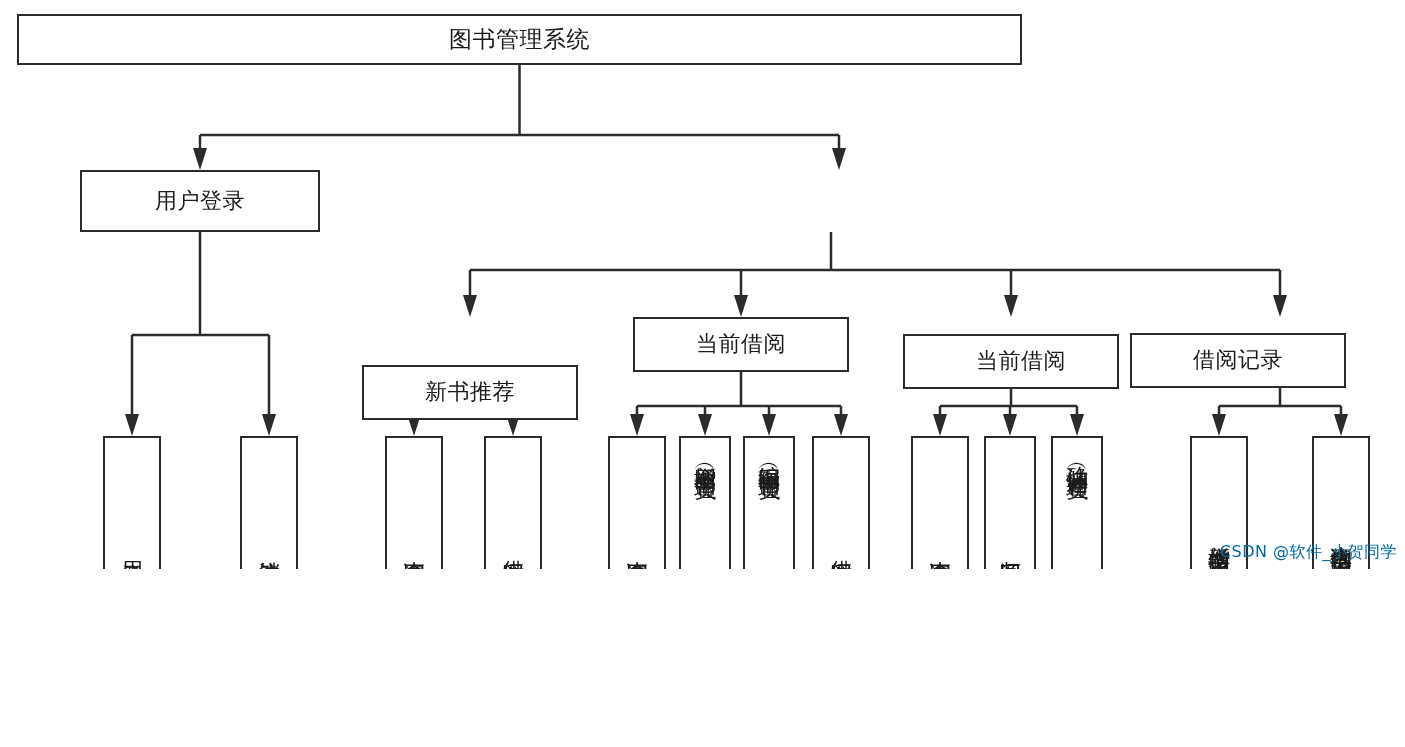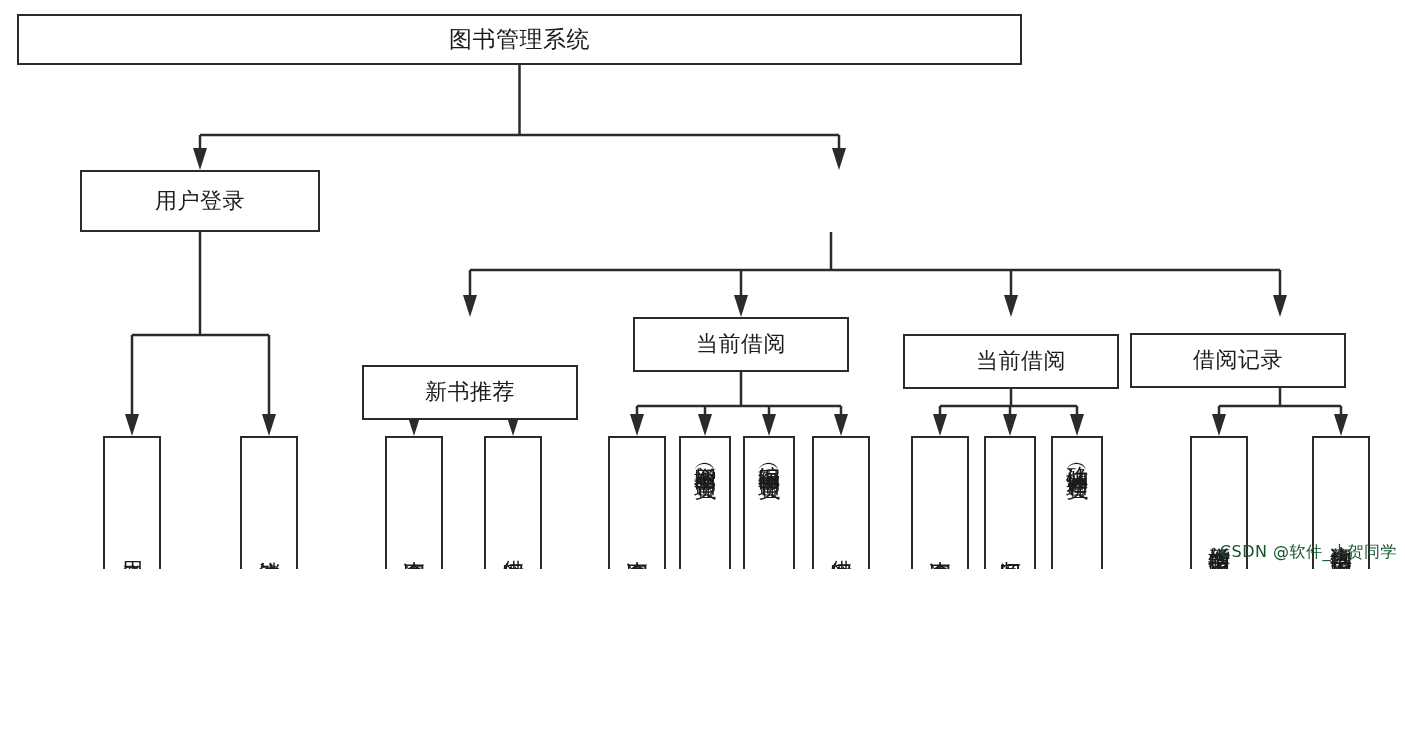--- a/index.html
+++ b/index.html
@@ -64,21 +64,21 @@
     padding-top: 105px;
   }
   .node.root .label {
     font-size: 23px;
   }
   .watermark {
     position: absolute;
     right: 8px;
     bottom: 6px;
     font-size: 16px;
-    color: #14532d;
+    color: #0369a1;
     letter-spacing: 0.5px;
     white-space: nowrap;
     z-index: 5;
     pointer-events: none;
   }
 </style>
 </head>
 <body>
 
 <div id="diagram">

